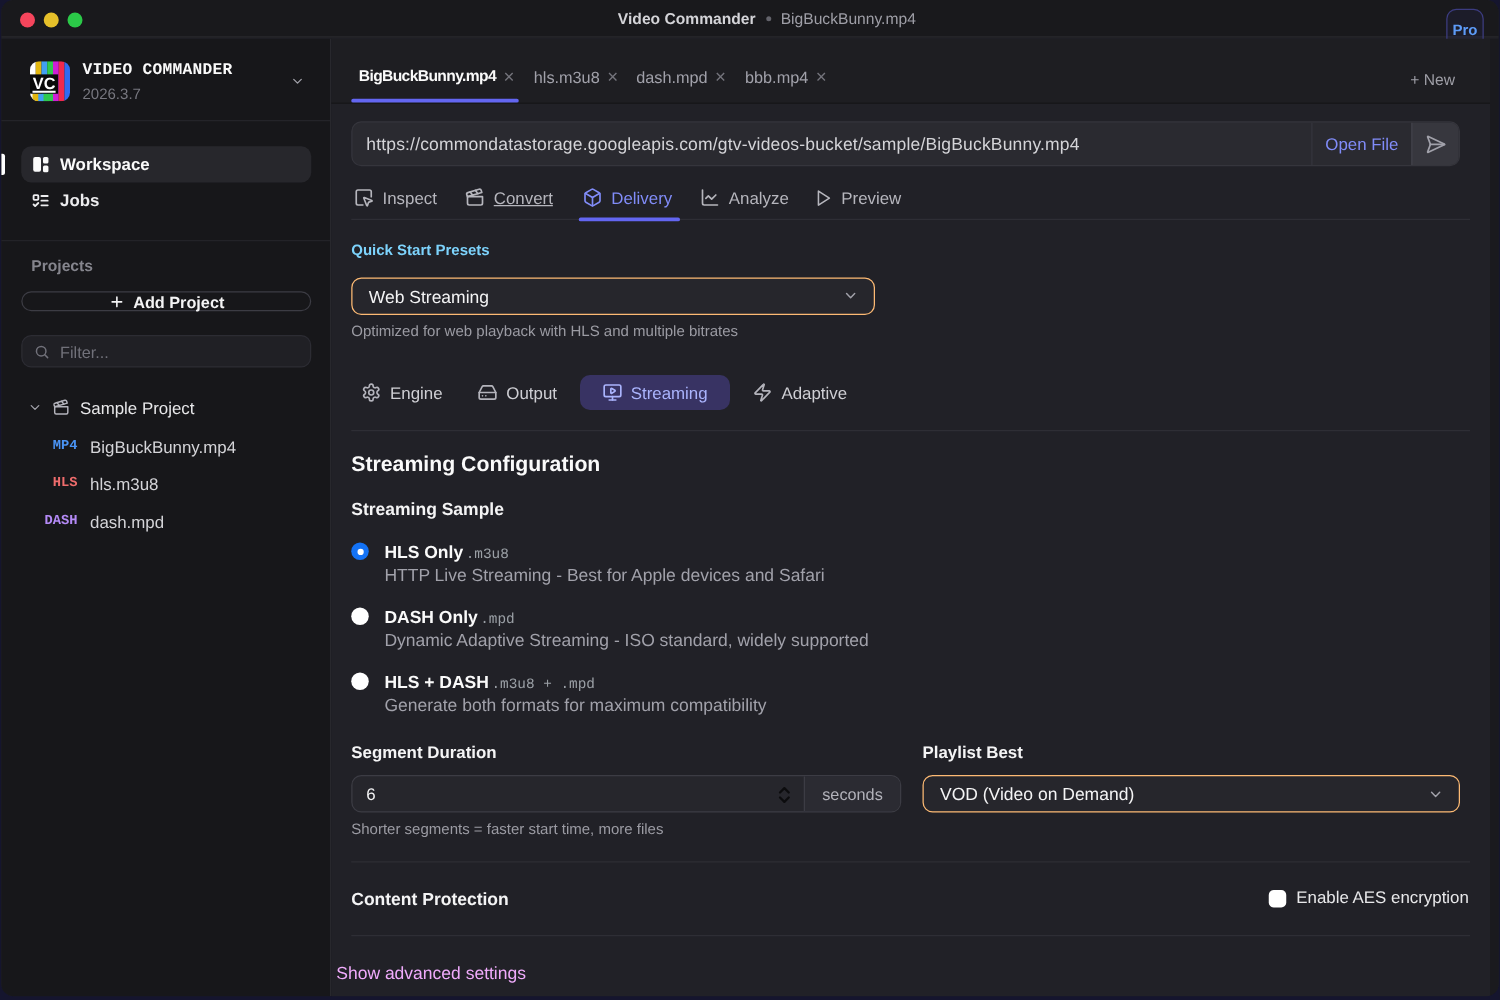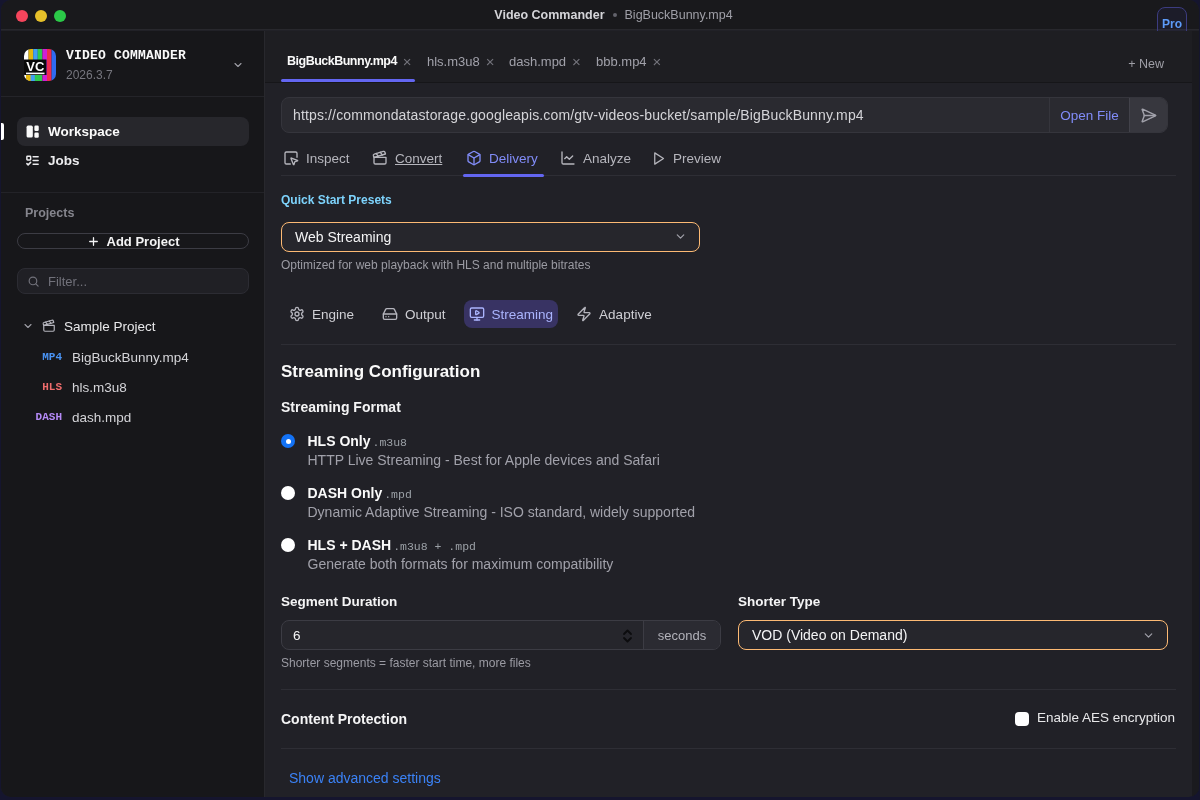--- a/index.html
+++ b/index.html
@@ -59,38 +59,38 @@
 .fnline { position:absolute; top:33px; height:2.5px; background:#6366f1; border-radius:2px; }
 
 .content { position:absolute; top:145px; left:0; right:0; bottom:0; }
 .h1 { position:absolute; left:16px; font-size:12px; font-weight:700; color:#7dd3fc; }
 .select { position:absolute; background:rgba(38,38,44,0.992); border:1px solid #fdba74; border-radius:8px; height:29.5px; display:flex; align-items:center; padding:0 13px; font-size:14px; color:#f4f4f5; }
 .select .chev { position:absolute; right:12px; color:#a1a1aa; }
 .helper { position:absolute; left:16px; font-size:12px; color:#9b9ba3; }
 .pills { position:absolute; left:24px; top:124px; display:flex; align-items:center; }
 .pill { height:28px; display:flex; align-items:center; gap:7px; font-size:13.5px; font-weight:500; color:#cfcfd4; margin-right:28px; border-radius:8px; }
 .pill svg { color:#b4b4bc; }
-.pill.active { background:rgba(56,51,100,0.992); color:#aab4fd; padding:0 5px; margin-left:-10px; margin-right:18px; }
+.pill.active { background:rgba(56,51,100,0.992); color:#aab4fd; padding:0 18px; margin-left:-10px; margin-right:18px; }
 .pill.active svg { color:#aab4fd; }
 .divider { position:absolute; left:16px; right:23px; height:1px; background:#2e2e35; }
 .h2 { position:absolute; left:16px; font-size:17px; font-weight:700; color:#fafafa; }
 .h3 { position:absolute; left:16px; font-size:14px; font-weight:700; color:#f4f4f5; }
 .radio { position:absolute; left:16px; width:14px; height:14px; border-radius:50%; background:#fff; }
 .radio.on { background:#1372f5; }
 .radio.on::after { content:""; position:absolute; left:4.5px; top:4.5px; width:5px; height:5px; border-radius:50%; background:#fff; }
 .rlabel { position:absolute; left:42.5px; font-size:14px; font-weight:700; color:#fafafa; }
 .rext { font-family:"Liberation Mono", monospace; font-weight:400; font-size:11.5px; color:#9ba0a6; margin-left:2px; }
 .rdesc { position:absolute; left:42.5px; font-size:14px; color:#a1a1aa; }
 .flabel { position:absolute; font-size:13.5px; font-weight:700; color:#f4f4f5; }
 .numgroup { position:absolute; left:16px; top:444px; width:440px; height:30px; background:rgba(38,38,44,0.992); border:1px solid #3c3c44; border-radius:8px; display:flex; align-items:stretch; overflow:hidden; }
 .numpart { flex:1; display:flex; align-items:center; padding-left:11px; font-size:13.5px; color:#f4f4f5; position:relative; }
 .spinner { position:absolute; right:10px; top:8px; color:#0c0c0e; }
 .secpart { width:77px; background:rgba(43,43,50,0.992); border-left:1px solid #3c3c44; display:flex; align-items:center; justify-content:center; font-size:13px; color:#b2b2ba; }
 .checkbox { position:absolute; width:14px; height:14px; border-radius:4px; background:#fff; }
-.link { position:absolute; left:24px; font-size:13.5px; color:#3b82f6; }
+.link { position:absolute; left:4px; font-size:13.5px; color:#f0abfc; }
 svg { display:block; }
 </style>
 </head>
 <body>
 <div class="window">
   <div class="titlebar">
     <div class="tl r"></div>
       <div class="tl y"></div>
       <div class="tl g"></div>
     <div class="tbtitle">
@@ -291,21 +291,21 @@
           </div>
           <div class="pill">
             <svg width="16" height="16" viewBox="0 0 24 24" fill="none" stroke="currentColor" stroke-width="2" stroke-linecap="round" stroke-linejoin="round">
                 <path d="M4 14a1 1 0 0 1-.78-1.63l9.9-10.2a.5.5 0 0 1 .86.46l-1.92 6.02A1 1 0 0 0 13 10h7a1 1 0 0 1 .78 1.63l-9.9 10.2a.5.5 0 0 1-.86-.46l1.92-6.02A1 1 0 0 0 11 14z"></path>
               </svg>
             Adaptive
           </div>
         </div>
         <div class="divider" style="top:168px;"></div>
         <div class="h2" style="top:186px;">Streaming Configuration</div>
-        <div class="h3" style="top:223px;">Streaming Format</div>
+        <div class="h3" style="top:223px;">Streaming Sample</div>
 
         <div class="radio on" style="top:258px;"></div>
         <div class="rlabel" style="top:257px;">HLS Only<span class="rext">.m3u8</span></div>
         <div class="rdesc" style="top:276px;">HTTP Live Streaming - Best for Apple devices and Safari</div>
 
         <div class="radio" style="top:310px;"></div>
         <div class="rlabel" style="top:309px;">DASH Only<span class="rext">.mpd</span></div>
         <div class="rdesc" style="top:328px;">Dynamic Adaptive Streaming - ISO standard, widely supported</div>
 
         <div class="radio" style="top:362px;"></div>
@@ -316,21 +316,21 @@
         <div class="numgroup">
           <div class="numpart">6
             <svg class="spinner" width="11" height="14" viewBox="0 0 11 14" fill="none" stroke="currentColor" stroke-width="1.8" stroke-linecap="round" stroke-linejoin="round">
                 <path d="m2 5 3.5-3.5L9 5"></path>
                 <path d="m2 9 3.5 3.5L9 9"></path>
               </svg>
           </div>
           <div class="secpart">seconds</div>
         </div>
         <div class="helper" style="top:480px;">Shorter segments = faster start time, more files</div>
-        <div class="flabel" style="left:473px; top:418px;">Shorter Type</div>
+        <div class="flabel" style="left:473px; top:418px;">Playlist Best</div>
         <div class="select" style="left:473px; top:444px; width:430px; height:30px;">VOD (Video on Demand)
           <svg class="chev" width="13" height="13" viewBox="0 0 24 24" fill="none" stroke="currentColor" stroke-width="2.2" stroke-linecap="round" stroke-linejoin="round">
               <path d="m6 9 6 6 6-6"></path>
             </svg>
         </div>
         <div class="divider" style="top:513px;"></div>
         <div class="flabel" style="left:16px; top:535px; font-size:14px;">Content Protection</div>
         <div class="checkbox" style="left:750px; top:536px;"></div>
         <div style="position:absolute; left:772px; top:534px; font-size:13.5px; color:#e8e8ea;">Enable AES encryption</div>
         <div class="divider" style="top:572px;"></div>

